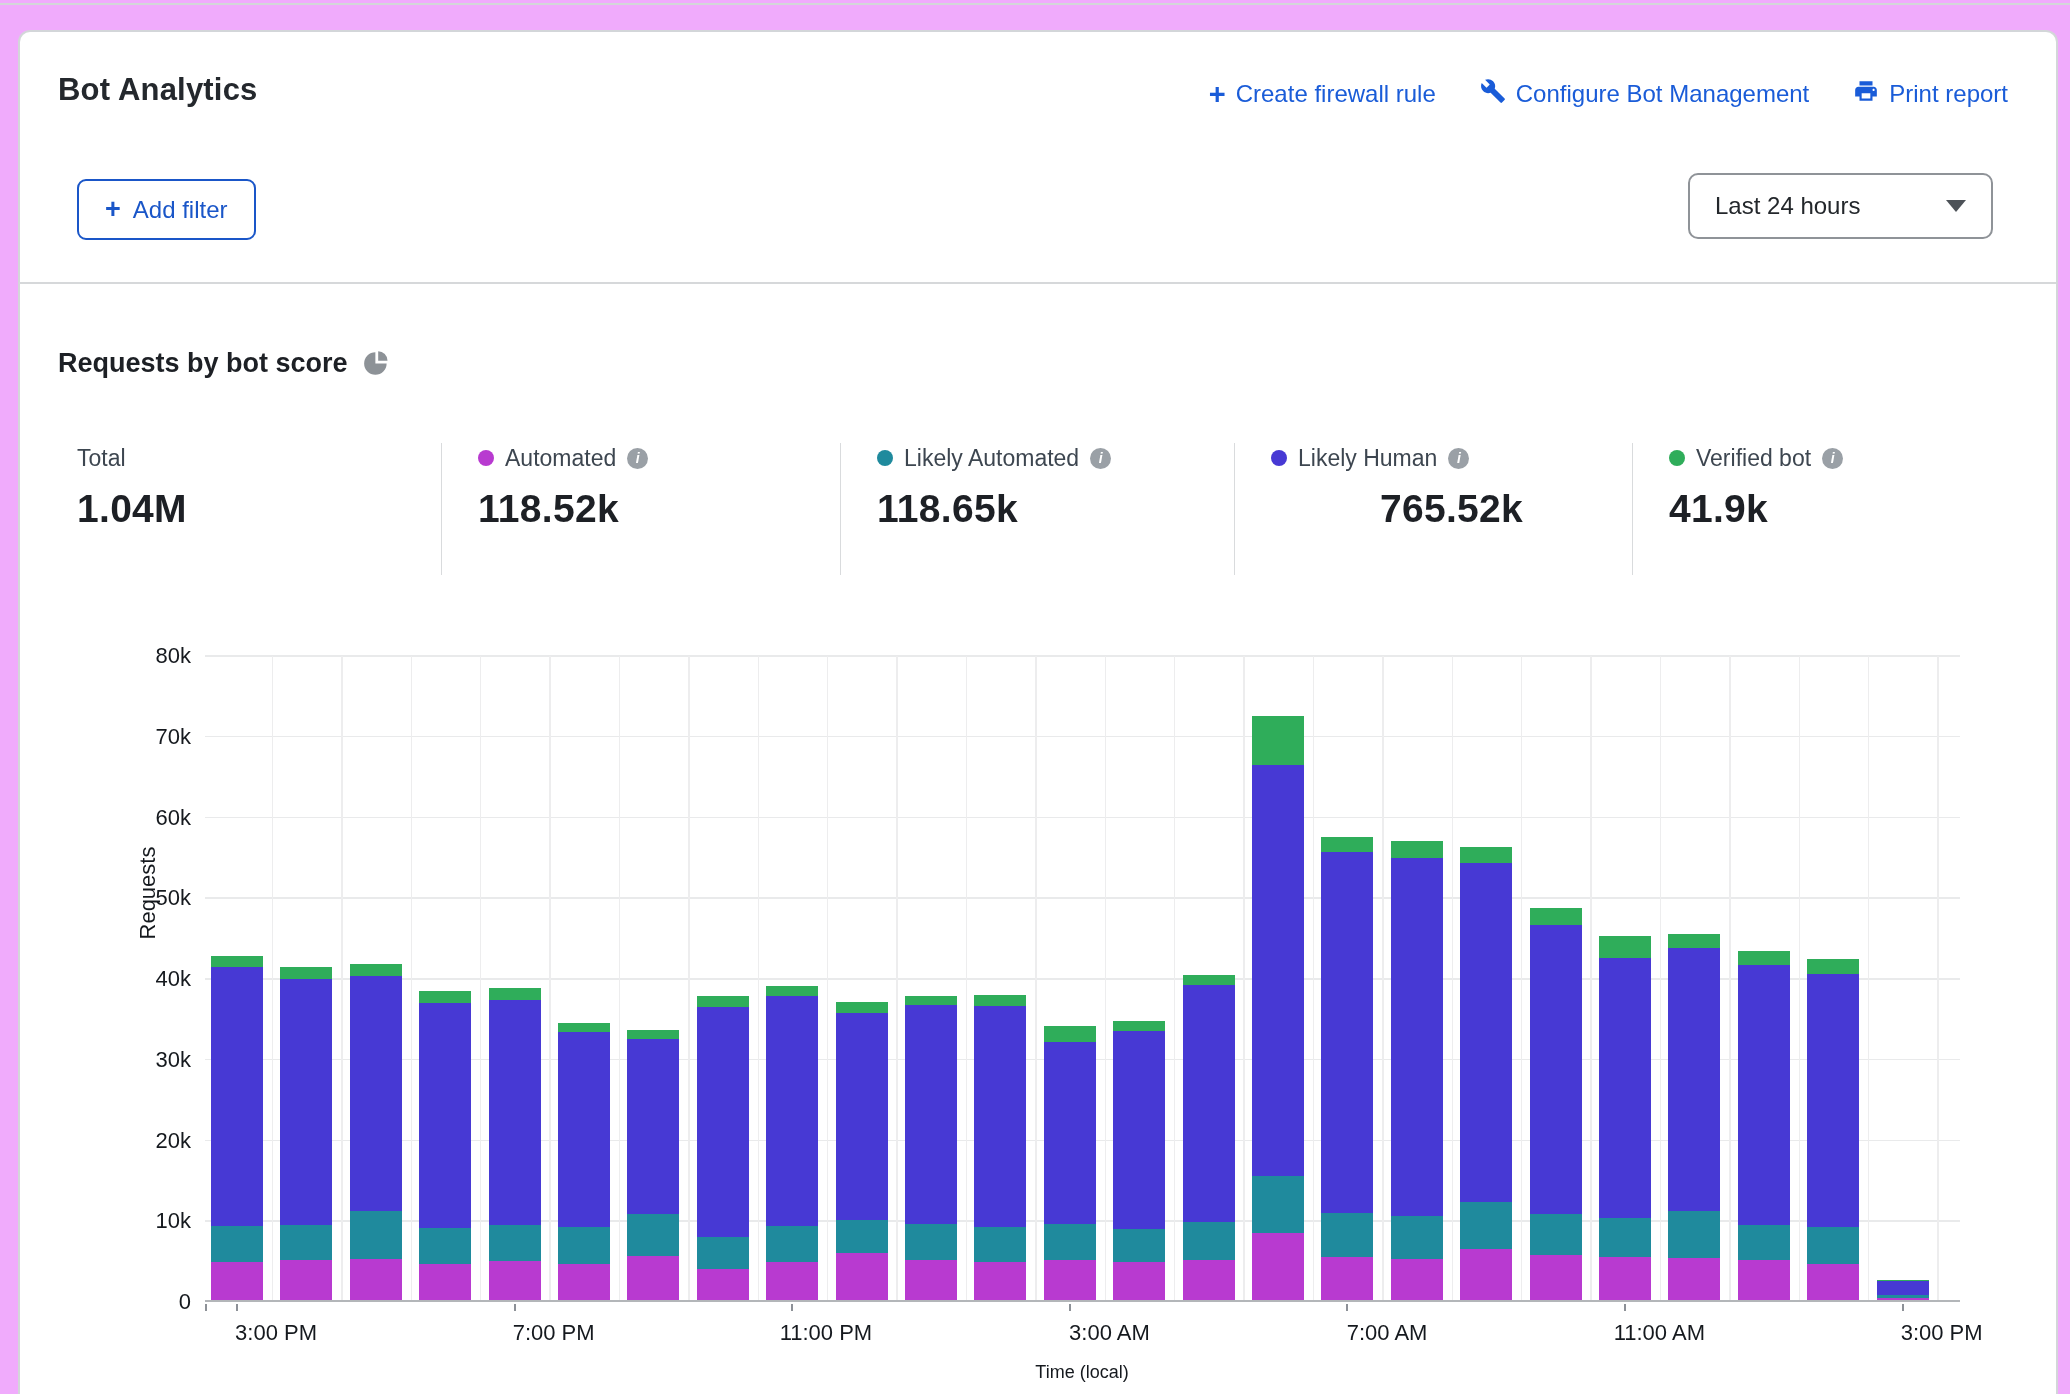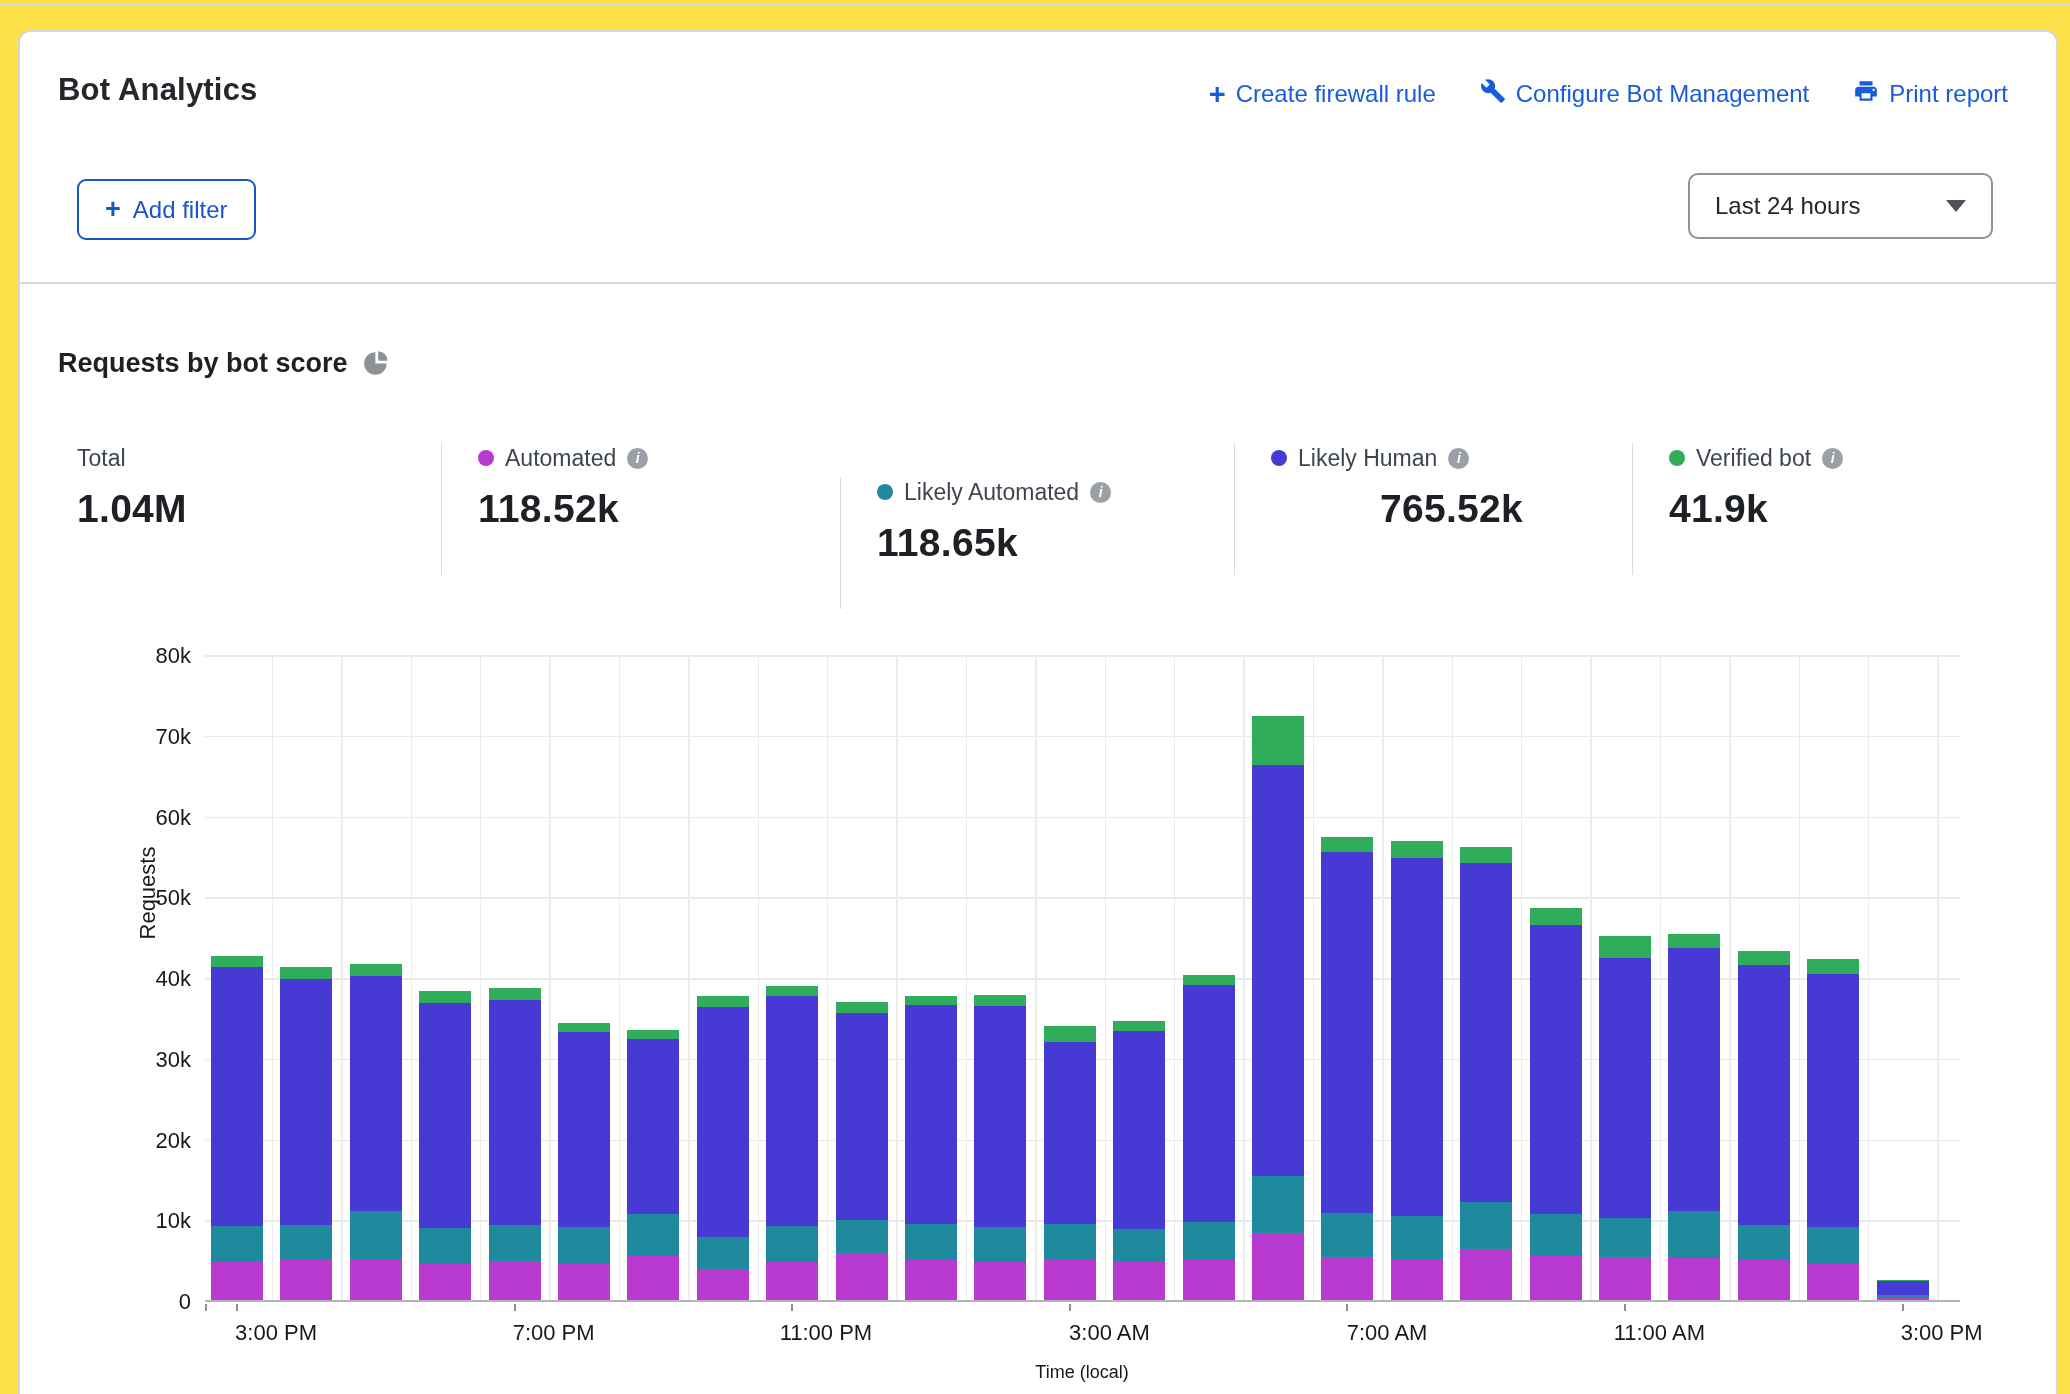--- a/index.html
+++ b/index.html
@@ -1,17 +1,17 @@
 <!DOCTYPE html>
 <html><head>
 <meta charset="utf-8">
 <style>
   * { margin:0; padding:0; box-sizing:border-box; }
   body { background:#fff; font-family:"Liberation Sans", sans-serif; }
-  .page { position:relative; width:2070px; height:1394px; background:#fde047; overflow:hidden;text-decoration:underline; }
+  .page { position:relative; width:2070px; height:1394px; background:#f0abfc; overflow:hidden;text-decoration:underline; }
   .top-rule { position:absolute; left:0; top:3px; width:2070px; height:2px; background:#d3d6d9; }
   .card { position:absolute; left:18px; top:30px; width:2040px; height:1364px;
           border:2px solid #d3d6d9; border-bottom:none; border-radius:12px 12px 0 0; background:#fff; }
   
   .page-title { position:absolute; left:58px; top:72px; font-size:31px; font-weight:bold; color:#24282d; letter-spacing:0.2px; }
   .actions { position:absolute; right:62px; top:78px; display:flex; align-items:center; gap:44px; }
   .action-link { display:flex; align-items:center; gap:10px; color:#1a5cd8; font-size:24px; cursor:pointer; text-decoration:none; }
   .plus-glyph { font-size:29px; font-weight:bold; line-height:1; }
   .action-link svg { width:26px; height:26px; fill:#1a5cd8; }
   .add-filter { position:absolute; left:77px; top:179px; height:61px; display:flex; align-items:center; gap:12px;
@@ -24,21 +24,21 @@
   .caret { width:0; height:0; border-left:10px solid transparent; border-right:10px solid transparent; border-top:12px solid #4d5258; }
   .header-divider { position:absolute; left:19px; top:282px; width:2037px; height:1.5px; background:#d6d8da; }
   
   .section-title-row { position:absolute; left:58px; top:348px; display:flex; align-items:center; gap:15px; }
   .section-title { font-size:27px; font-weight:bold; color:#1d2025; }
   .pie-icon svg { width:27px; height:27px; display:block; }
   
   .stats { position:absolute; left:77px; top:443px; display:flex; }
   .stat-tile { height:132px; }
   .stat-tile.bordered { border-left:1.5px solid #d9dbdd; padding-left:36px; }
-  .t0 { width:364px; } .t1 { width:399px; } .t2 { width:394px;margin-top:34px; } .t3 { width:398px;text-align:center; } .t4 { width:360px; }
+  .t0 { width:364px; } .t1 { width:399px; } .t2 { width:394px; } .t3 { width:398px;text-align:center; } .t4 { width:360px; }
   .stat-label-row { display:flex; align-items:center; gap:11px; height:30px; }
   .stat-label { font-size:23px; color:#3d4650; }
   .dot { width:16px; height:16px; border-radius:50%; background:#999; }
   .info-icon { width:21px; height:21px; border-radius:50%; background:#9aa0a6; color:#fff; font-size:14px;
                font-weight:bold; display:flex; align-items:center; justify-content:center; font-style:italic; cursor:pointer; }
   .stat-value { margin-top:14px; font-size:39px; font-weight:bold; color:#1d2025; letter-spacing:0.3px; }
   
   .plot { position:absolute; left:205px; top:656px; width:1755px; height:646px; border-bottom:2px solid #b3b6b9; }
   .hgrid { position:absolute; left:0; width:100%; height:1.5px; background:#e9eaeb; }
   .vgrid { position:absolute; top:0; width:1.5px; height:100%; background:#ededee; }

